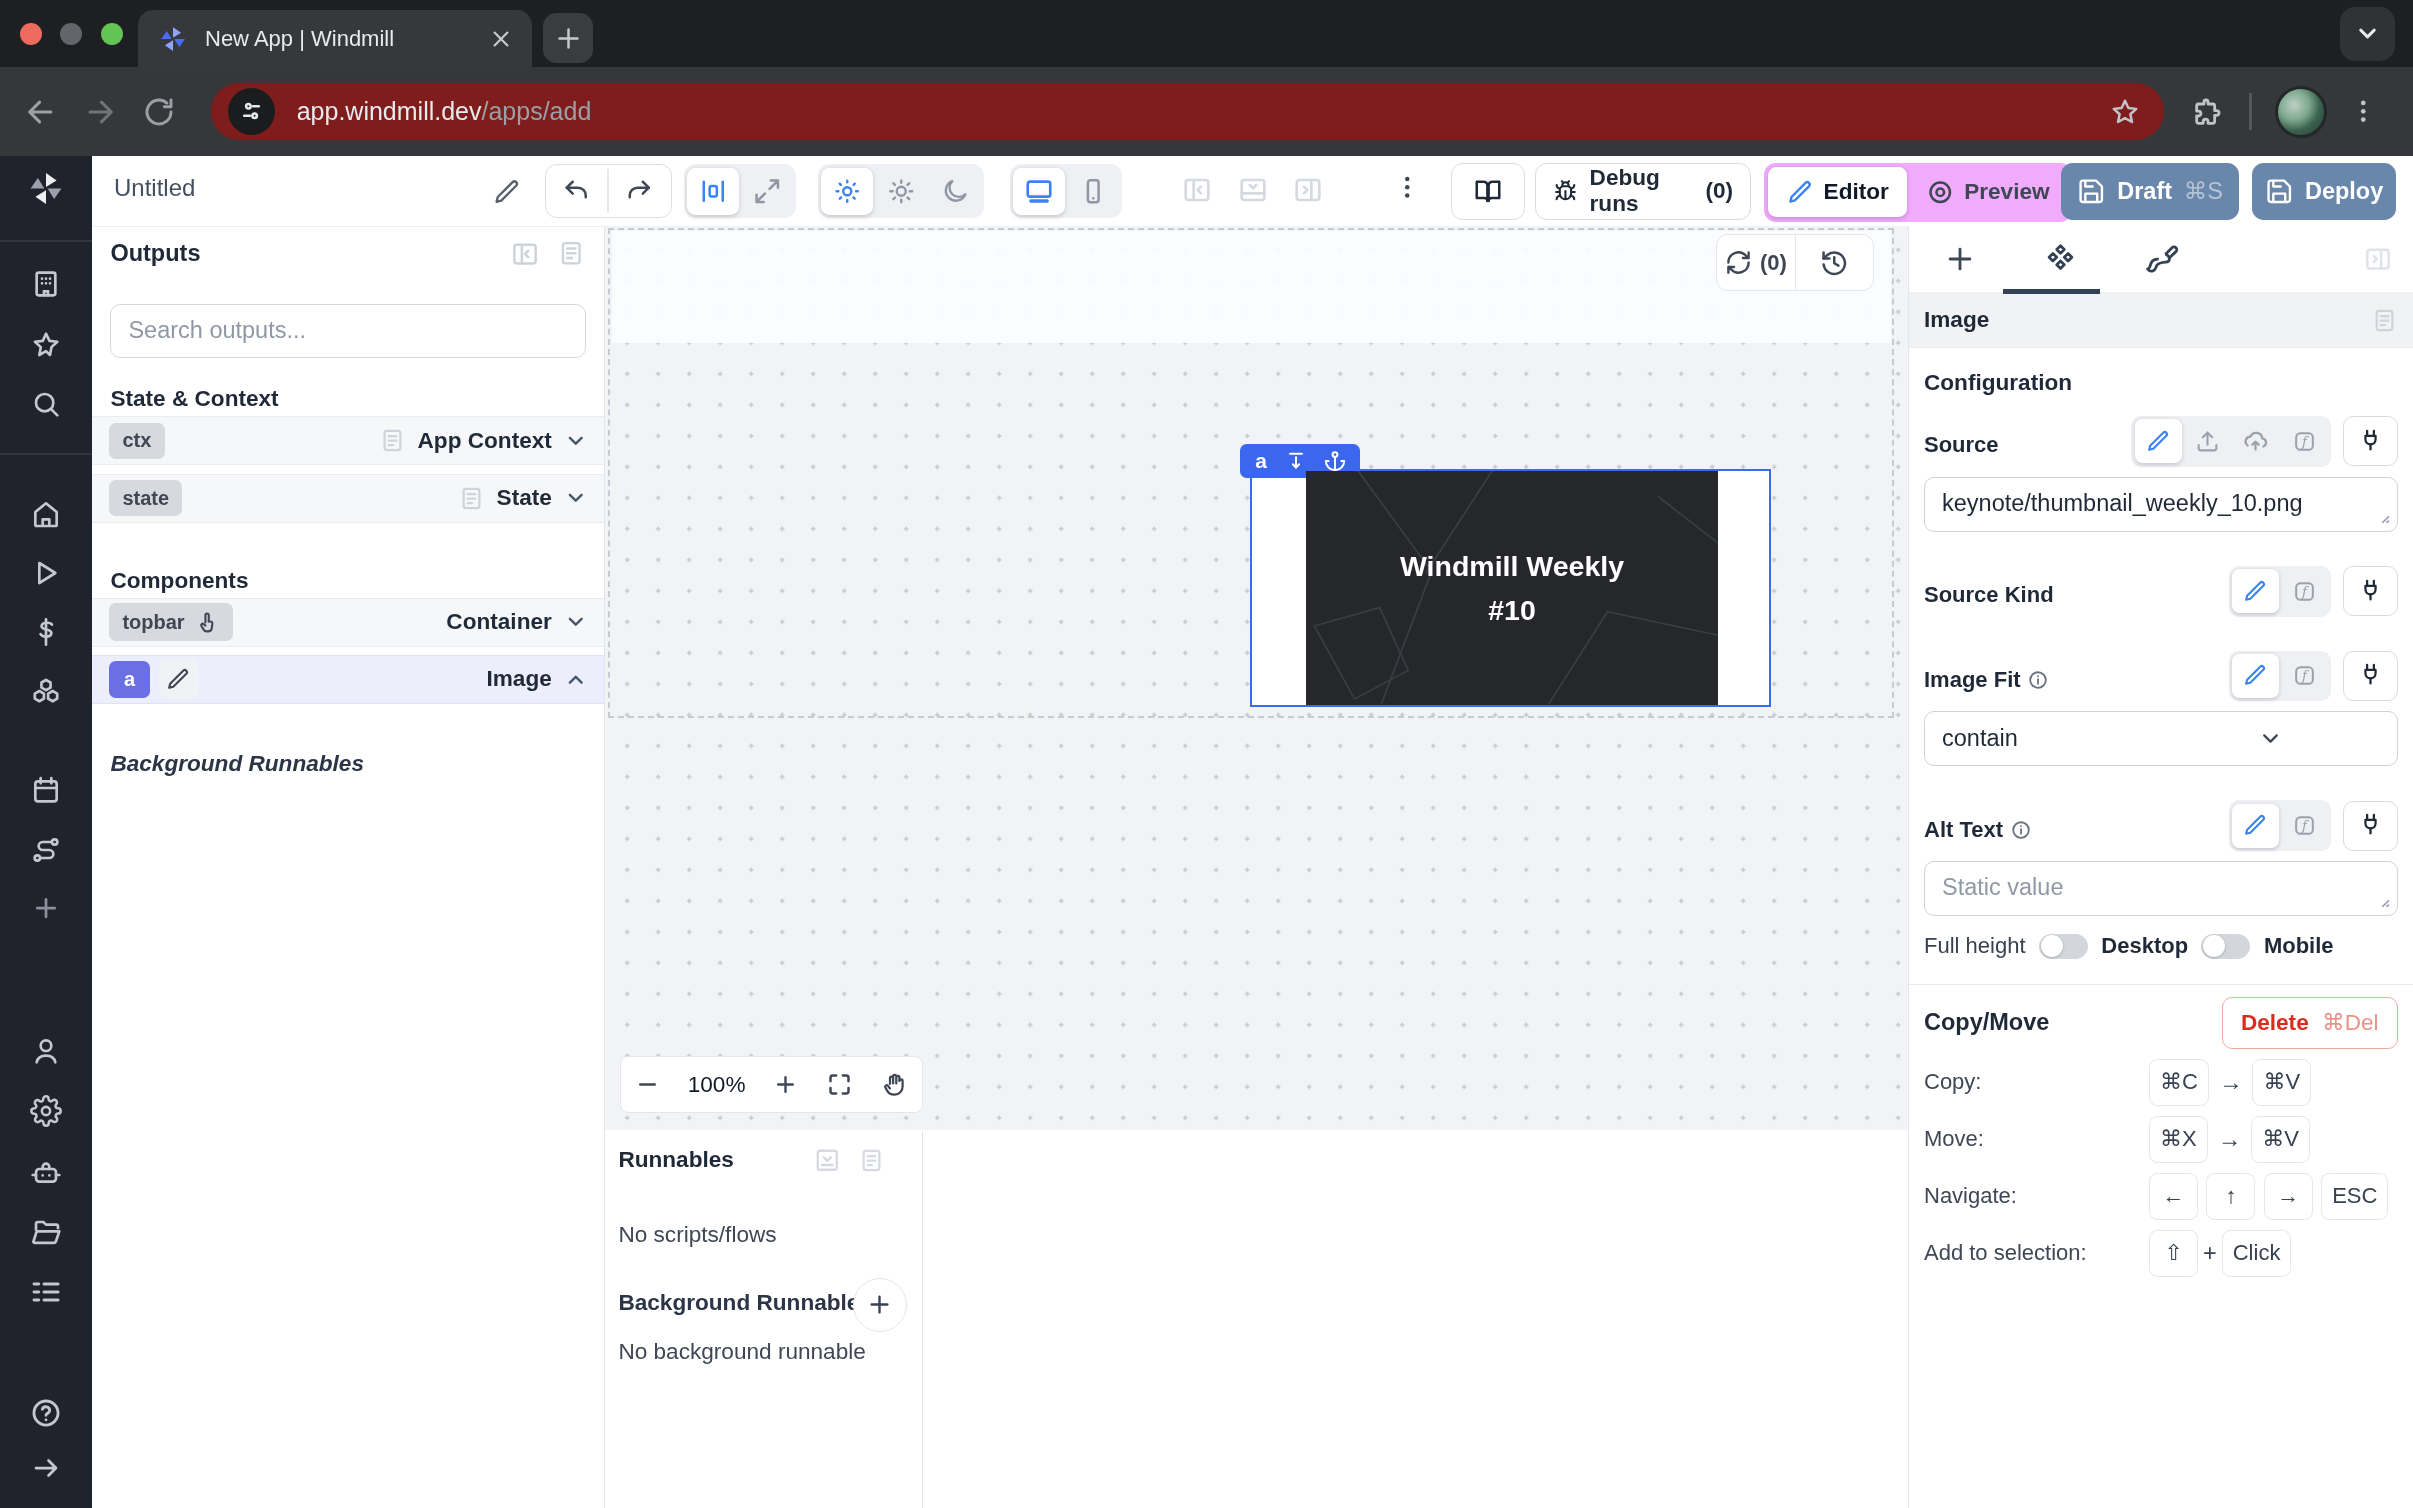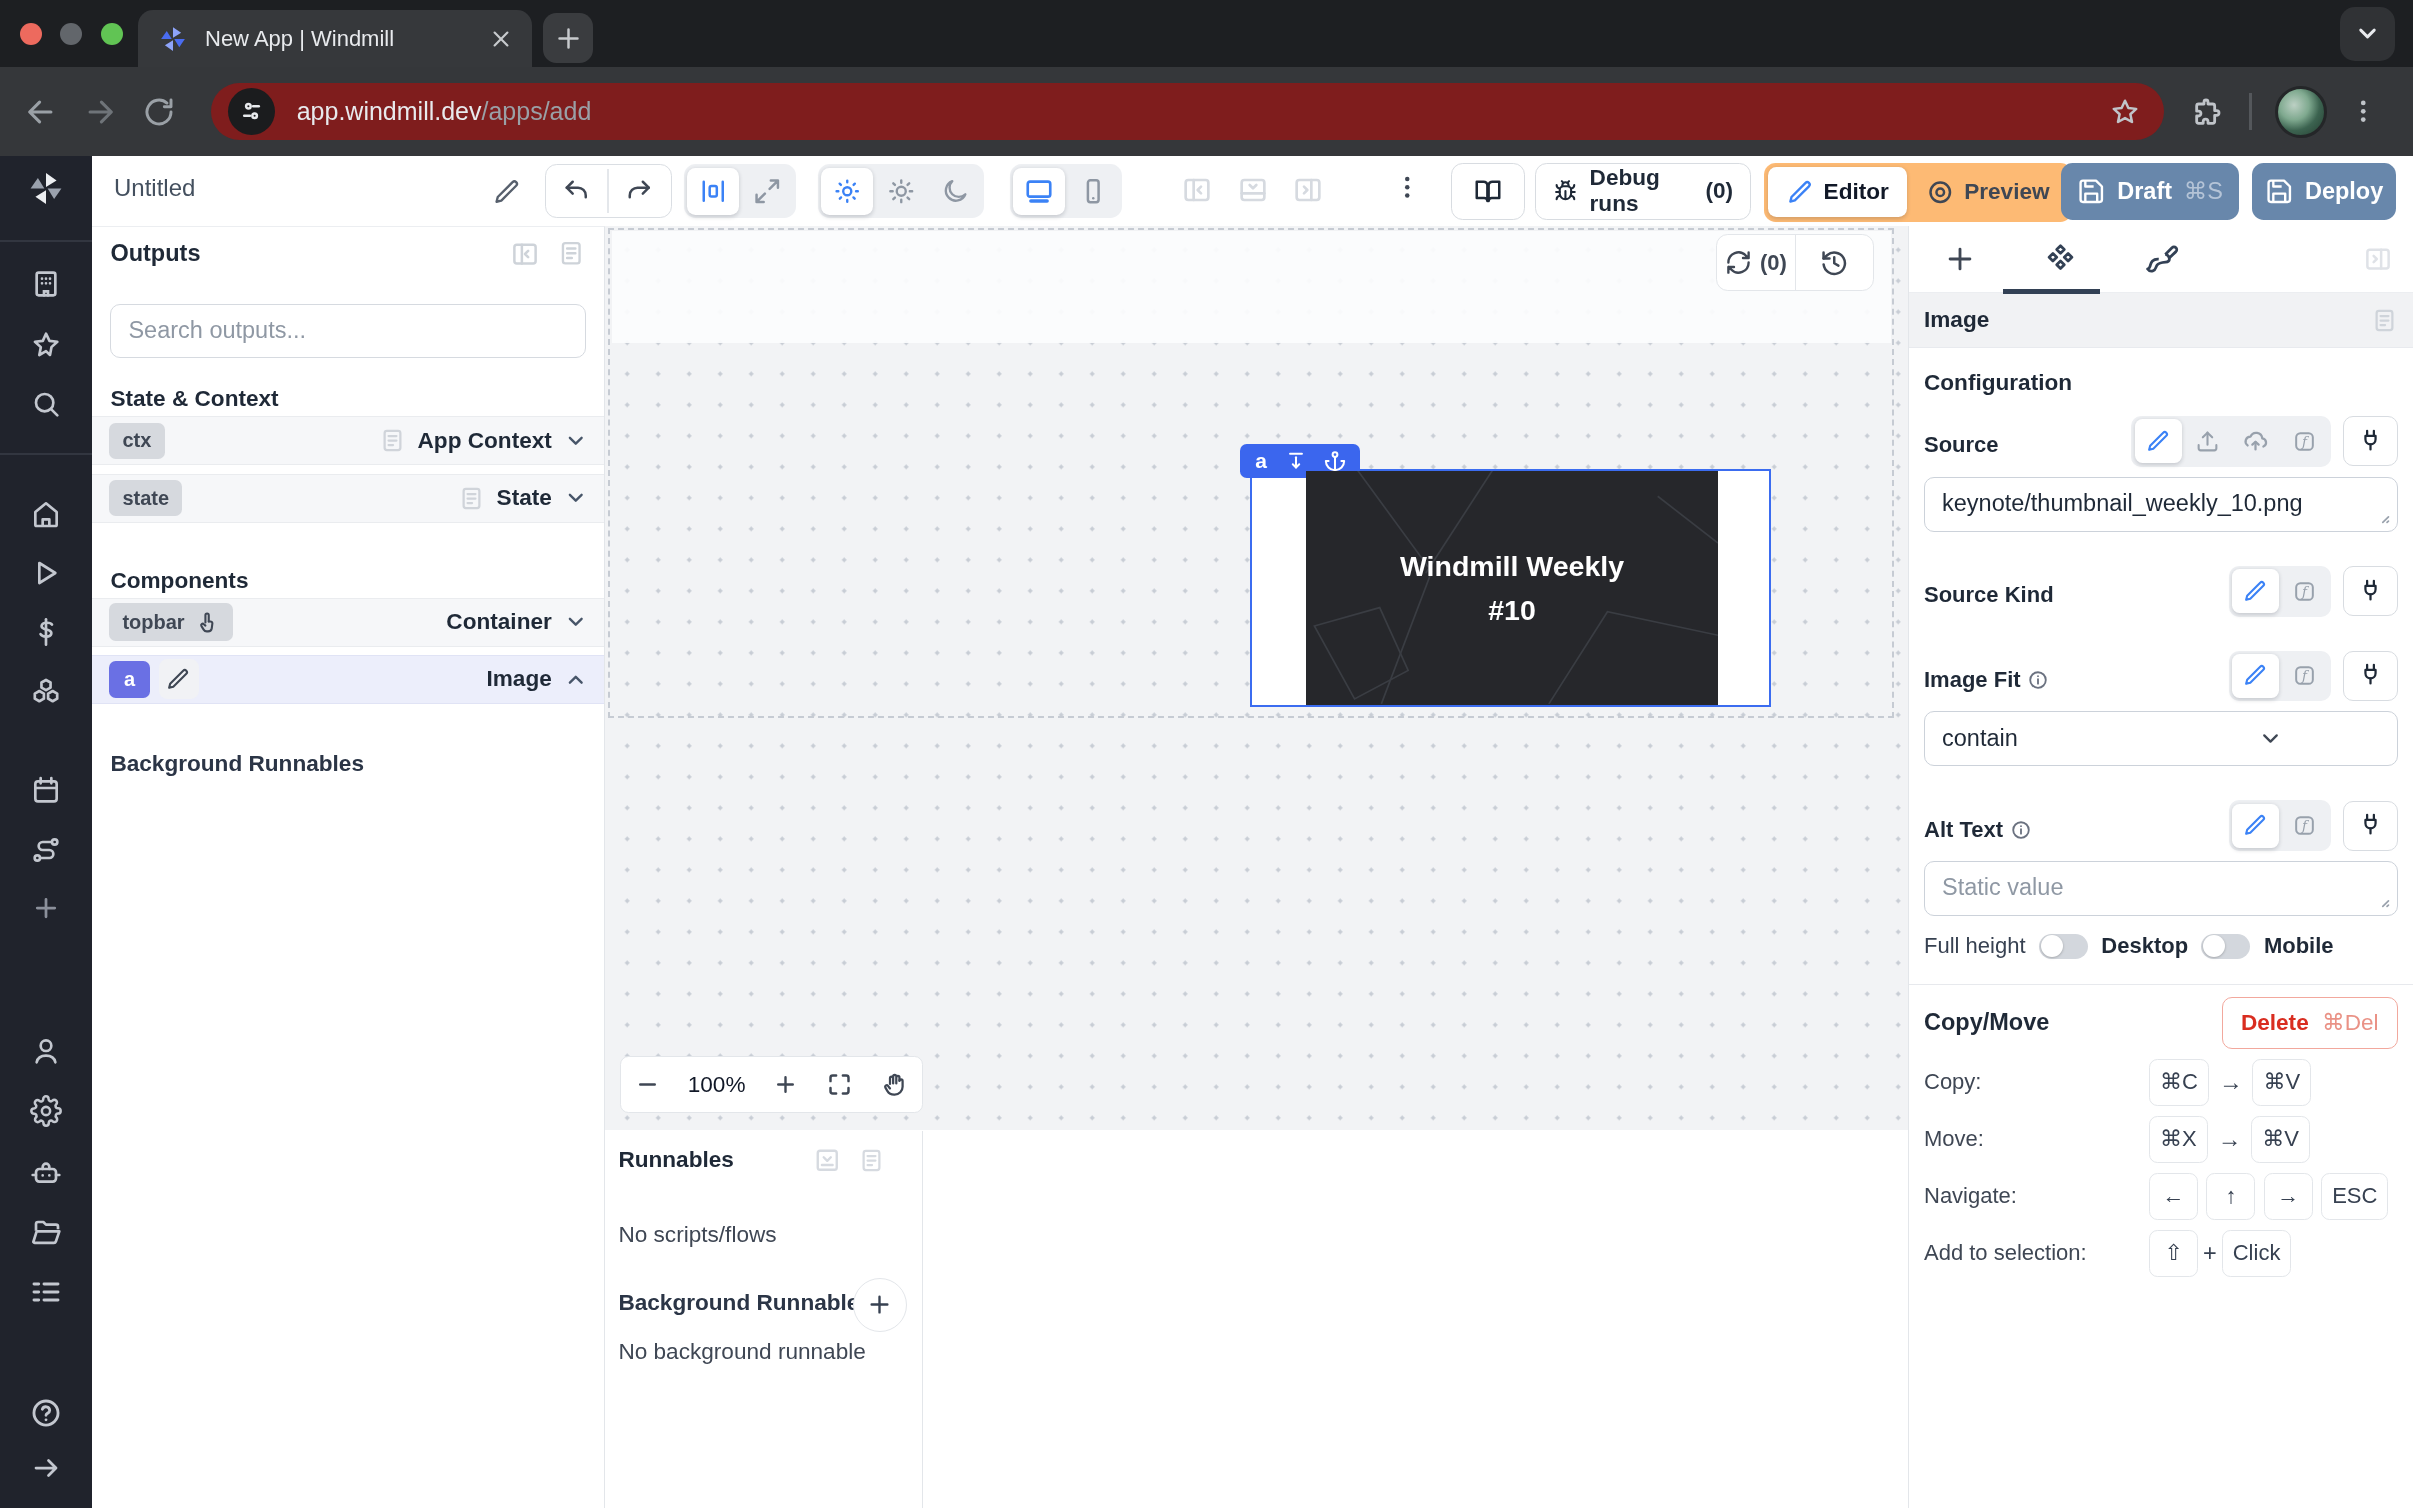--- a/index.html
+++ b/index.html
@@ -53,21 +53,21 @@
   .chip { height:47px; min-width:52px; padding:0 10px; border-radius:8.4px; display:flex;
     align-items:center; justify-content:center; color:#8e97a3; }
   .chip.active { background:#fff; color:#3b82f6; box-shadow:0 1.7px 4.2px rgba(16,24,40,.18); }
   .chip.dark { color:#3f4754; }
   .vr { width:1.7px; height:44px; background:#e4e7eb; }
   .pane-toggles { position:absolute; top:18.4px; display:flex; gap:23.5px; color:#d6dae0; }
   .hd-kebab { position:absolute; top:17px; color:#3f4754; }
   .hd-btn { position:absolute; top:6.7px; height:57px; border:1.7px solid #d8dce1; border-radius:11.7px;
     background:#fff; display:flex; align-items:center; justify-content:center; gap:11.7px;
     color:#1f2937; font-size:22.6px; font-weight:bold; padding:0 17px; }
-  .seg-wrap { position:absolute; top:6.7px; height:59px; background:#fdba74; border-radius:11.7px;
+  .seg-wrap { position:absolute; top:6.7px; height:59px; background:#f0abfc; border-radius:11.7px;
     display:flex; align-items:center; padding:4.2px; }
   .seg-item { height:50px; border-radius:8.4px; display:flex; align-items:center; gap:10px;
     padding:0 18.4px; font-size:22.6px; font-weight:bold; color:#3f4754; }
   .seg-item.active { background:#fff; box-shadow:0 1.7px 4.2px rgba(16,24,40,.18); color:#111827; }
   .blue-btn { position:absolute; top:6.7px; height:57px; border-radius:11.7px; background:#6887ab;
     color:#fff; display:flex; align-items:center; justify-content:center; gap:11.7px;
     font-size:23.5px; font-weight:bold; }
   .blue-btn .shortcut { color:#b5c4d7; font-weight:normal; }
 
   
@@ -89,21 +89,21 @@
     border-radius:6.7px; padding:6.7px 13.4px; display:flex; align-items:center; gap:10px; }
   .lrow .spacer { flex:1; }
   .lrow .doc { color:#d0d4da; margin-right:11.7px; }
   .lrow .rtype { font-size:22.6px; font-weight:bold; color:#1f2937; margin-right:11.7px; }
   .lrow .chev { color:#475569; }
   .lrow.selected { background:#eceefb; border-color:#e0e3f5; }
   .badge-indigo { background:#6a70e4; color:#fff; font-size:20px; font-weight:bold;
     border-radius:6.7px; padding:6.7px 15px; }
   .pencil-chip { margin-left:8.4px; width:40px; height:40px; border-radius:8.4px; background:#f1f2f5;
     display:flex; align-items:center; justify-content:center; color:#3f4754; }
-  .lp-bg-title { margin-top:47px; font-size:22.6px; font-weight:bold; color:#2b3546; }
+  .lp-bg-title { margin-top:47px; font-size:22.6px; font-weight:bold; color:#2b3546;font-style:italic; }
 
   
   .canvas { position:absolute; left:605px; top:70px; width:1303px; height:904px; background:#f2f3f5;
     background-image:radial-gradient(circle, #c8cdd5 2.2px, transparent 2.2px);
     background-size:31px 31px; background-position:6.7px 8.4px; }
   .dash-container { position:absolute; left:3.4px; top:1.7px; width:1286px; height:490px;
     border:2.5px dashed #c6cbd3; }
   .topbar-strip { position:absolute; left:1.7px; top:1.7px; right:1.7px; height:112px; background:#fbfcfdee; }
   .refresh-group { position:absolute; left:1111px; top:8.4px; width:158px; height:57px; background:#fff;
     border:1.7px solid #e3e6ea; border-radius:11.7px; display:flex; align-items:stretch; color:#3f4754; }

